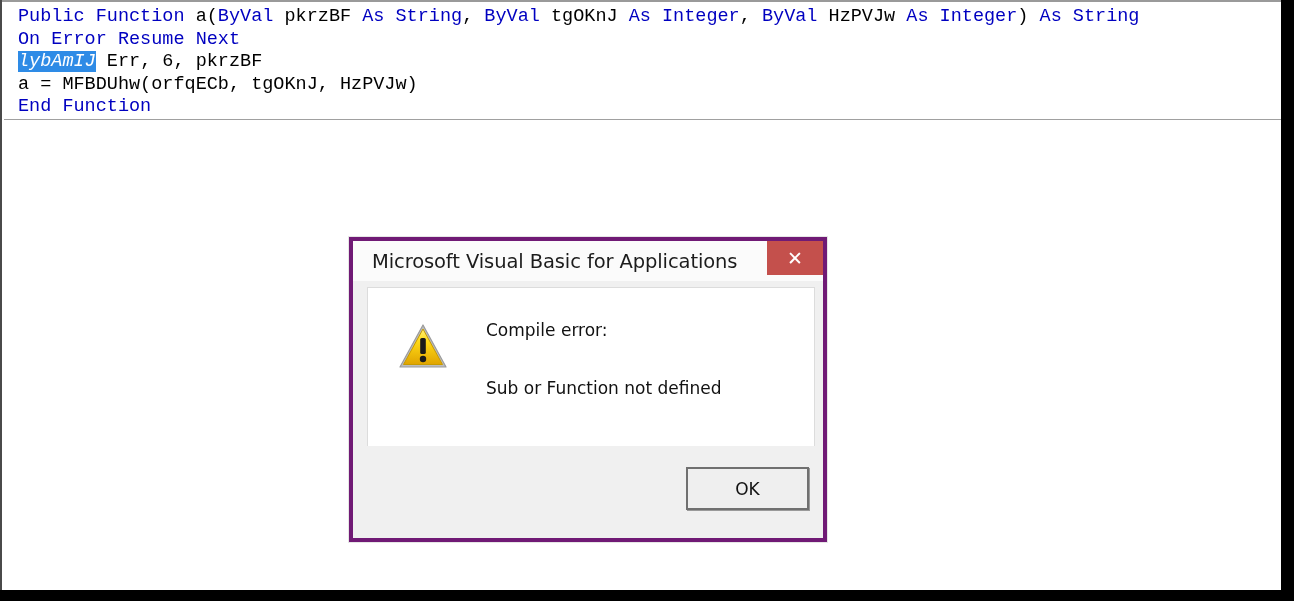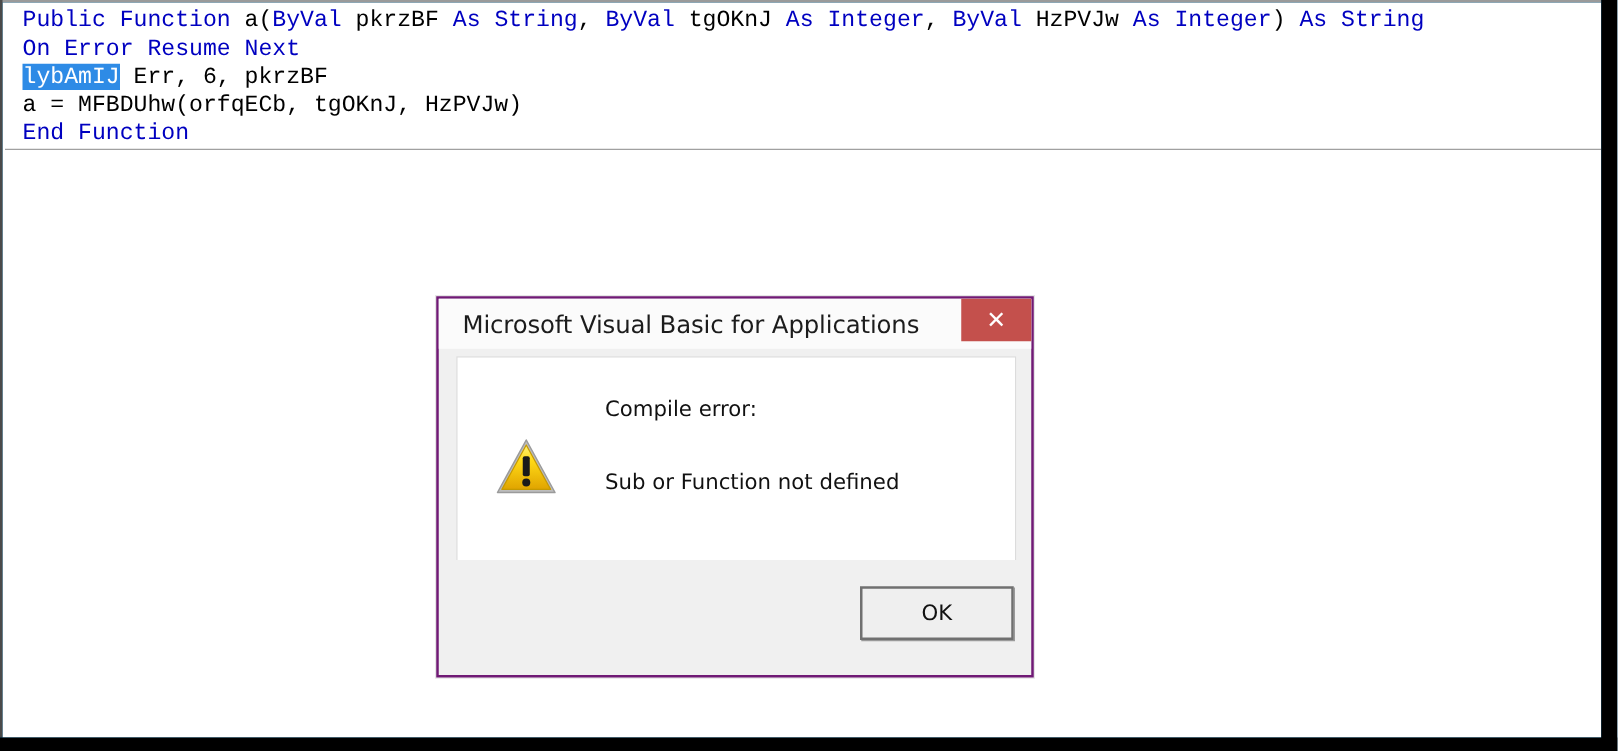--- a/index.html
+++ b/index.html
@@ -82,31 +82,32 @@
     height: 1px;
     background: #a0a0a0;
   }
   #code-proc-2 { padding-top: 18px; }
 
   .kw { color: #0000c0; }
   .id { color: #000000; }
   .sel {
     background: #2e8be6;
     color: #ffffff;
+    font-style: italic;
   }
 
   
   #dialog {
     position: absolute;
     left: 349px;
     top: 237px;
     width: 478px;
     height: 305px;
     background: #f0f0f0;
-    border: 2px solid #701a75;
+    border: 4px solid #701a75;
     box-sizing: border-box;
     box-shadow: 0 0 0 1px #e6e6e6;
   }
   #dialog-titlebar {
     position: relative;
     height: 40px;
     background: #fbfbfb;
     display: flex;
     align-items: center;
   }
@@ -146,21 +147,21 @@
     height: 166px;
     background: #ffffff;
     border: 1px solid #dcdcdc;
     box-sizing: border-box;
   }
   #dialog-message-row {
     position: absolute;
     left: 30px;
     top: 32px;
     display: flex;
-    align-items: flex-end;
+    align-items: flex-start;
   }
   #warning-icon {
     width: 50px;
     height: 46px;
     flex: 0 0 auto;
     margin-top: 3px;
   }
   #message-text {
     margin-left: 38px;
     font-family: "DejaVu Sans", sans-serif;

